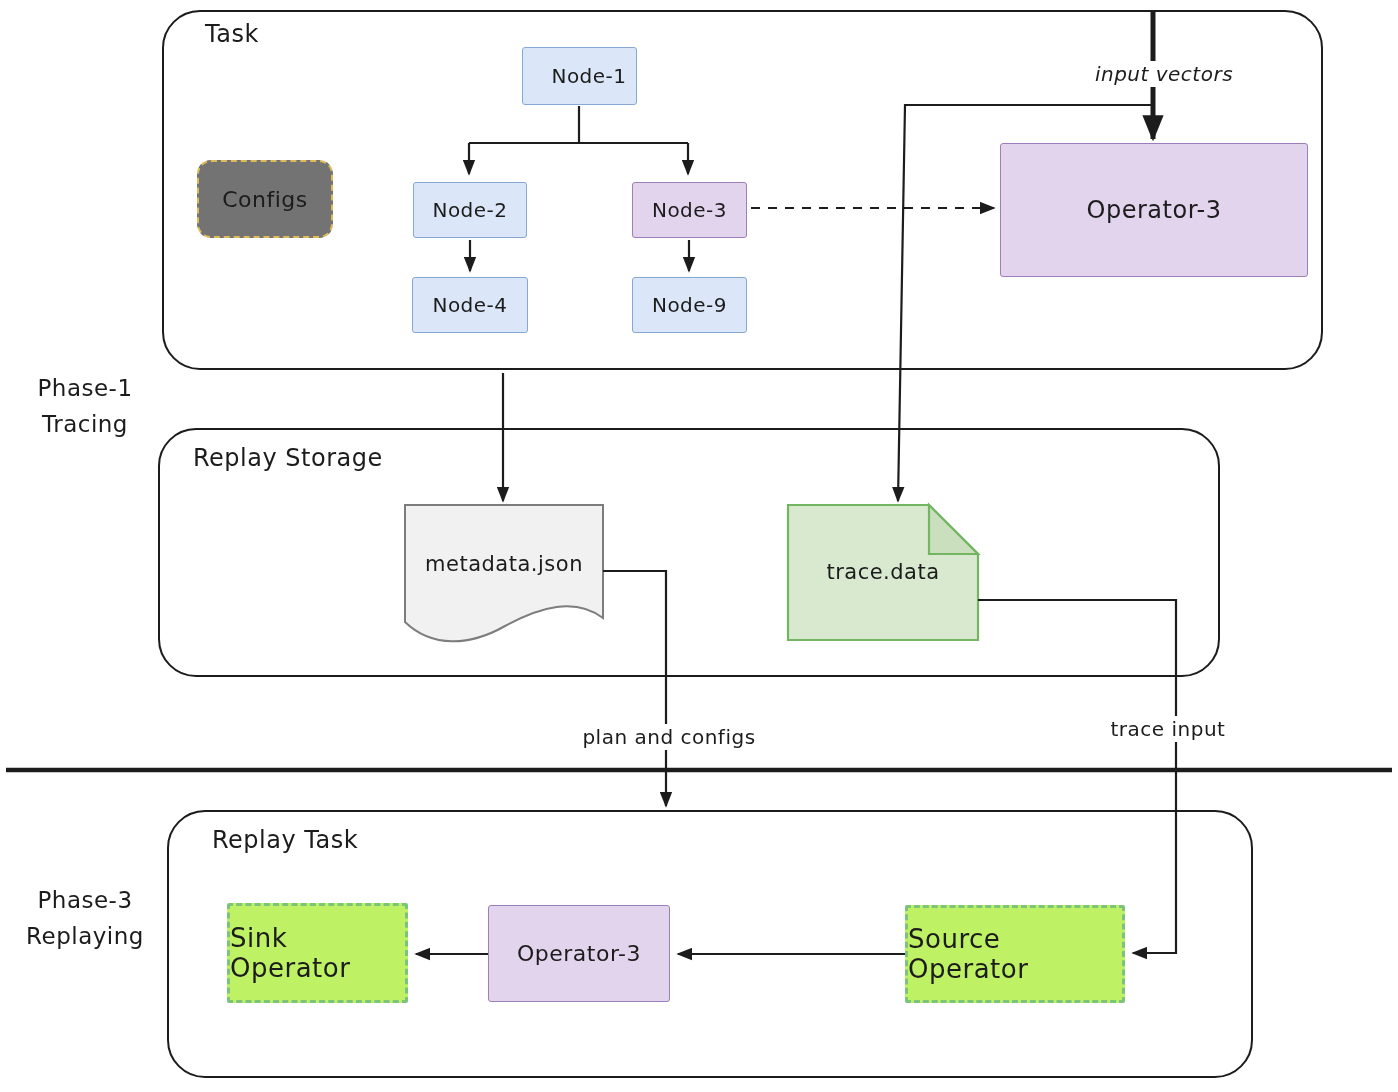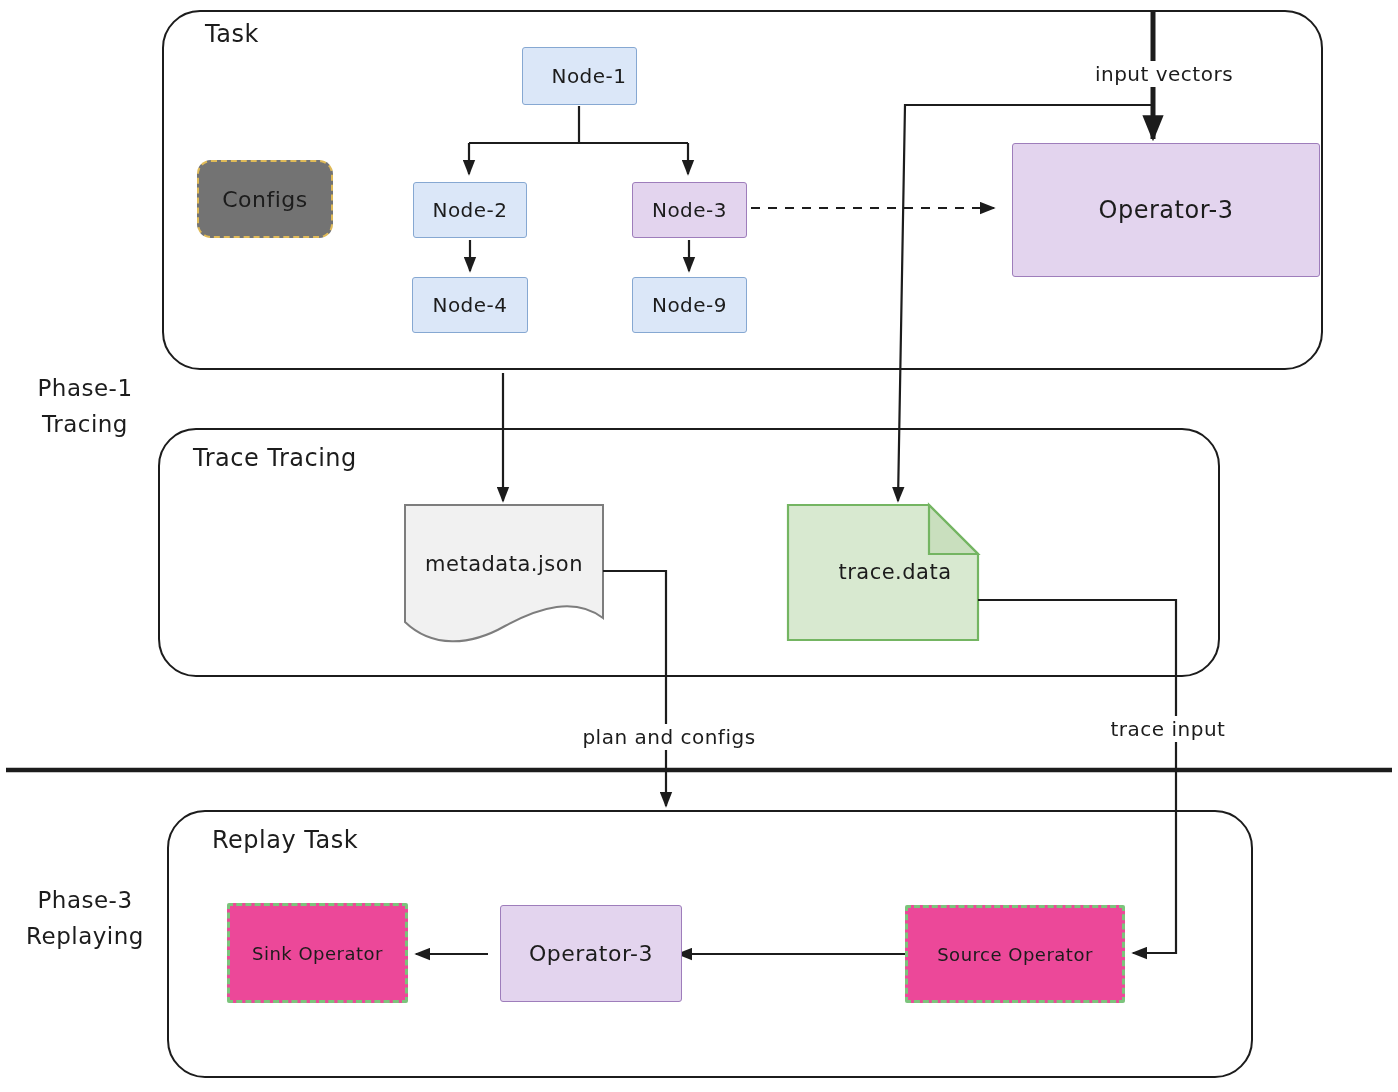--- a/index.html
+++ b/index.html
@@ -17,25 +17,25 @@
         background:#dbe7f8;border:1.8px solid #86a8d2;border-radius:3px;
         font-size:20px;letter-spacing:.5px;}
   .purple{background:#e3d4ee;border-color:#9e7dbb;}
 
   .configs{display:flex;align-items:center;justify-content:center;
            background:#737373;border:2.6px dashed #dfba58;border-radius:14px;
            font-size:22px;letter-spacing:.5px;}
 
   .operator{display:flex;align-items:center;justify-content:center;
             background:#e3d4ee;border:1.8px solid #9e7dbb;border-radius:3px;
-            letter-spacing:.5px;margin-left:12px;}
+            letter-spacing:.5px;}
 
   .dashed-op{display:flex;align-items:center;justify-content:center;
-             background:#ec4899;border:3.6px dashed #7cc47c;border-radius:2px;
-             font-size:18px;letter-spacing:.5px;}
+             background:#bef264;border:3.6px dashed #7cc47c;border-radius:2px;
+             font-size:26px;letter-spacing:.5px;}
 
   .file-label{position:absolute;text-align:center;font-size:21px;letter-spacing:.5px;}
 
   .edge-label{position:absolute;background:#ffffff;text-align:center;
               font-size:20px;letter-spacing:.5px;padding:1px 3px;white-space:nowrap;}
 
   .phase-label{position:absolute;text-align:center;font-size:23px;line-height:36px;
                letter-spacing:.5px;}
 </style>
 </head>
@@ -80,21 +80,21 @@
 
     <path d="M488,954 H416" fill="none" stroke="#1c1c1c" stroke-width="2.2" marker-end="url(#arrow)"></path>
 
     <path d="M6,770 H1392" fill="none" stroke="#1c1c1c" stroke-width="4.5"></path>
   </svg>
 
   <div class="abs container" style="left:162px;top:10px;width:1161px;height:360px;"></div>
   <div class="abs group-title" style="left:205px;top:20px;">Task</div>
 
   <div class="abs container" style="left:158px;top:428px;width:1062px;height:249px;"></div>
-  <div class="abs group-title" style="left:193px;top:444px;">Trace Tracing</div>
+  <div class="abs group-title" style="left:193px;top:444px;">Replay Storage</div>
 
   <div class="abs container" style="left:167px;top:810px;width:1086px;height:268px;"></div>
   <div class="abs group-title" style="left:212px;top:826px;">Replay Task</div>
 
   <div class="phase-label" style="left:15px;top:370px;width:140px;">
     <div>Phase-1</div>
     <div>Tracing</div>
   </div>
   <div class="phase-label" style="left:15px;top:882px;width:140px;">
     <div>Phase-3</div>
@@ -105,23 +105,23 @@
 
   <div class="abs node" style="left:522px;top:47px;width:115px;height:58px;padding-left:19px;">Node-1</div>
   <div class="abs node" style="left:413px;top:182px;width:114px;height:56px;">Node-2</div>
   <div class="abs node purple" style="left:632px;top:182px;width:115px;height:56px;">Node-3</div>
   <div class="abs node" style="left:412px;top:277px;width:116px;height:56px;">Node-4</div>
   <div class="abs node" style="left:632px;top:277px;width:115px;height:56px;">Node-9</div>
 
   <div class="abs operator" style="left:1000px;top:143px;width:308px;height:134px;font-size:24px;">Operator-3</div>
 
   <div class="file-label" style="left:405px;top:540px;width:198px;margin-top:12px;">metadata.json</div>
-  <div class="file-label" style="left:788px;top:560px;width:190px;padding-left:12px;">trace.data</div>
+  <div class="file-label" style="left:788px;top:560px;width:190px;">trace.data</div>
 
   <div class="abs dashed-op" style="left:227px;top:903px;width:181px;height:100px;">Sink Operator</div>
   <div class="abs operator" style="left:488px;top:905px;width:182px;height:97px;font-size:22px;">Operator-3</div>
   <div class="abs dashed-op" style="left:905px;top:905px;width:220px;height:98px;">Source Operator</div>
 
-  <div class="edge-label" style="left:1086px;top:61px;width:150px;">input vectors</div>
+  <div class="edge-label" style="left:1086px;top:61px;width:150px;font-style:italic;">input vectors</div>
   <div class="edge-label" style="left:571px;top:724px;width:190px;">plan and configs</div>
   <div class="edge-label" style="left:1105px;top:716px;width:120px;">trace input</div>
 
 </div>
 
 </body></html>

